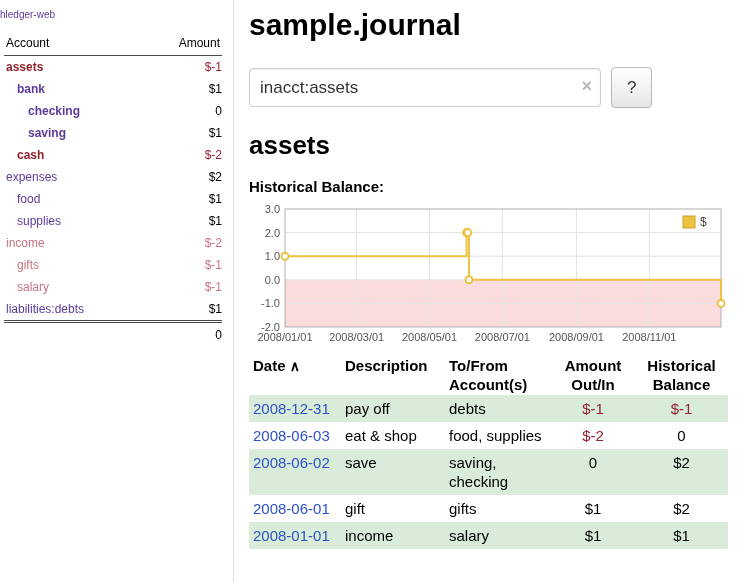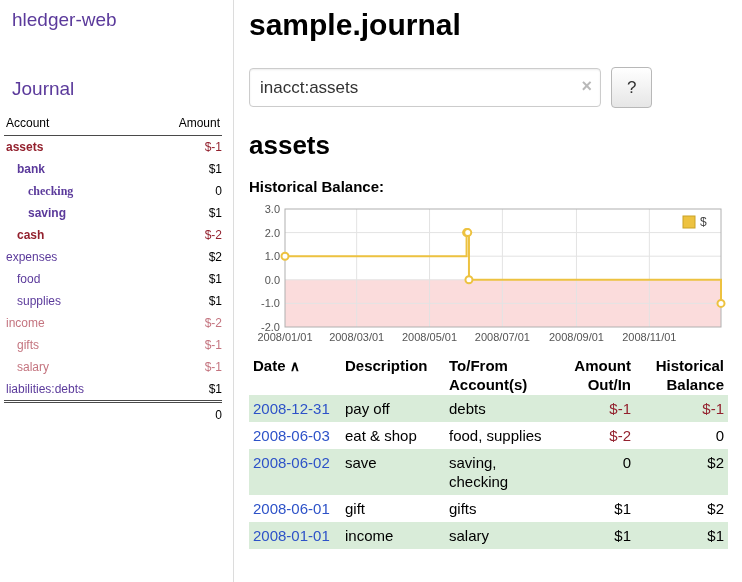--- a/index.html
+++ b/index.html
@@ -9,21 +9,21 @@
     color: #000;
     width: 742px; height: 582px;
     overflow: hidden;
   }
   .app { display: flex; width: 742px; height: 582px; }
 
   
   .sidebar { width: 234px; border-right: 1px solid #dcdcdc; padding-top: 9px; flex: none; }
   .brand, .journal-link {
     display: block; color: var(--accent_purple, #5b3a9b);
-    font-size: 19px; padding-left: 12px; text-decoration: none; cursor: pointer;
+    font-size: 10px; padding-left: 0; text-decoration: none; cursor: pointer;
   }
   .journal-link { margin-top: 47px; }
   table.accounts { border-collapse: collapse; margin: 16px 6px 0 4px; width: 218px; font-size: 12px; }
   table.accounts th {
     font-weight: normal; text-align: left; padding: 0 0 5px 2px;
     border-bottom: 1px solid #4a4a4a;
   }
   table.accounts th.r { text-align: right; padding-right: 2px; }
   table.accounts td { padding: 2px 0; line-height: 18px; }
   td.bal { text-align: right; padding-right: 2px; font-weight: inherit; }
@@ -50,51 +50,50 @@
     background: linear-gradient(#ffffff, #e6e6e6); border: 1px solid #b8b8b8;
     border-radius: 4px; cursor: pointer;
   }
   .acct-title { font-size: 26px; margin: 22px 0 0; font-weight: bold; }
   .chart-label { font-weight: bold; font-size: 15px; margin-top: 17px; }
   #chart-svg { display: block; margin-top: 6px; }
 
   
   table.register { border-collapse: collapse; margin-top: 4px; font-size: 15px; width: 479px; table-layout: fixed; }
   table.register th { text-align: left; vertical-align: top; padding: 1px 4px; line-height: 19px; font-weight: bold; }
-  table.register th.r, table.register td.r { text-align: right; }
+  table.register th.r, table.register td.r { text-align: center; }
   table.register td { vertical-align: top; padding: 4px 4px; line-height: 19px; }
   tr.stripe { background: var(--row_stripe_green, #d9ecd9); }
   .nowrap { white-space: nowrap; }
   .sort-icon { font-weight: bold; font-size: 14px; }
 </style>
 </head>
 <body>
 
 <div class="app">
   <aside class="sidebar">
     <a class="brand">hledger-web</a>
-    <a class="journal-link">Journal</a>
     <table class="accounts">
       <thead>
         <tr>
           <th>Account</th>
           <th class="r">Amount</th>
         </tr>
       </thead>
       <tbody>
           <tr>
             <td><a class="acct n1 b" style="margin-left: 2px;">assets</a></td>
             <td class="bal n1 b">$-1</td>
           </tr>
           <tr>
             <td><a class="acct b" style="margin-left: 13px;">bank</a></td>
             <td class="bal b">$1</td>
           </tr>
           <tr>
-            <td><a class="acct b" style="margin-left: 24px; font-family: Liberation Serif, serif;">checking</a></td>
+            <td><a class="acct b" style="margin-left: 24px;">checking</a></td>
             <td class="bal b">0</td>
           </tr>
           <tr>
             <td><a class="acct b" style="margin-left: 24px;">saving</a></td>
             <td class="bal b">$1</td>
           </tr>
           <tr>
             <td><a class="acct n1 b" style="margin-left: 13px;">cash</a></td>
             <td class="bal n1 b">$-2</td>
           </tr>

